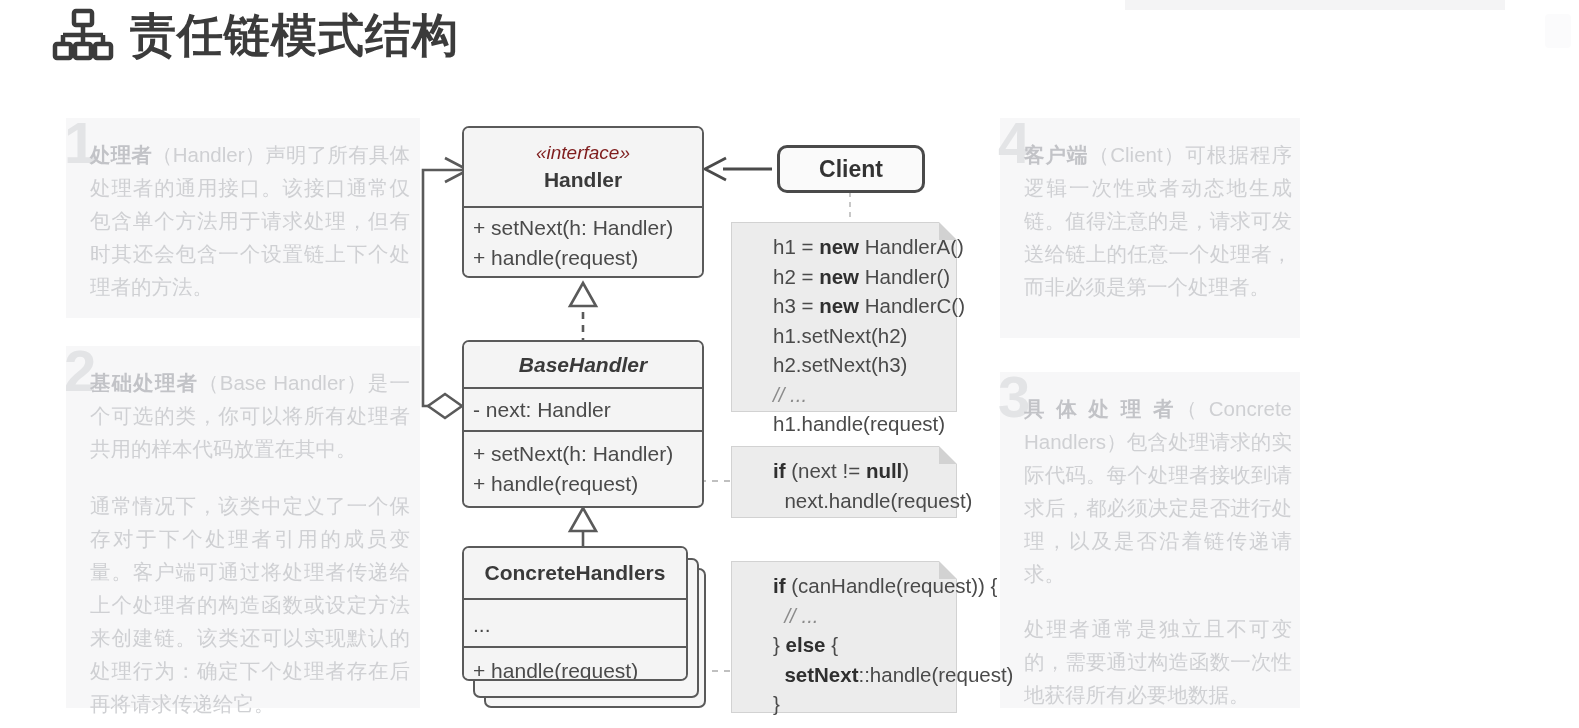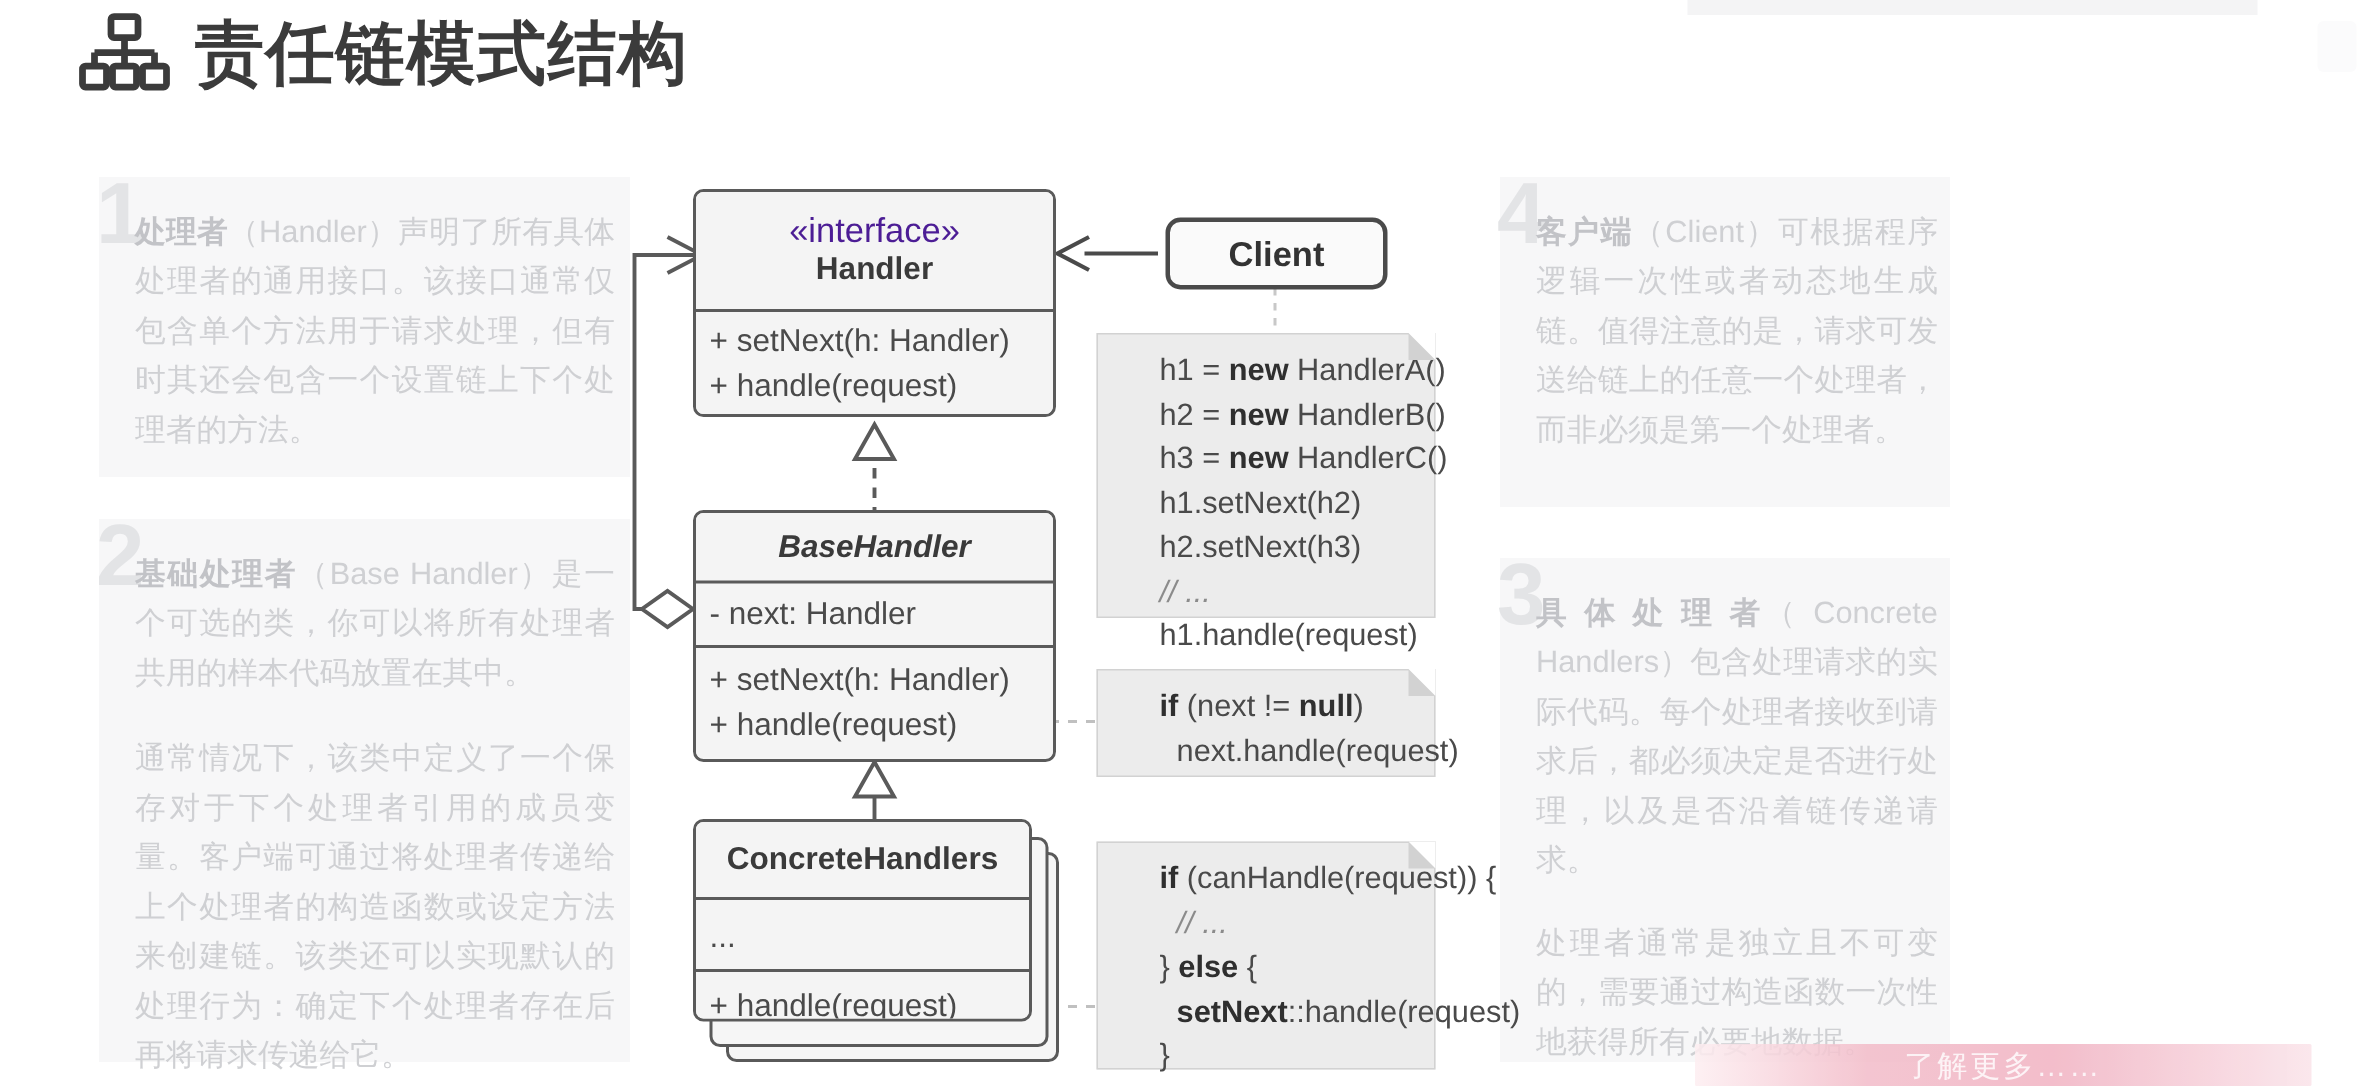--- a/index.html
+++ b/index.html
@@ -63,21 +63,21 @@
   }
   .uml .sect{
     box-sizing:border-box;
     background:#f4f4f4;
   }
   .uml .sect + .sect{border-top:2.5px solid #5a5a5a;}
   .uml .hdr{
     text-align:center;color:#3d3d3d;
     display:flex;flex-direction:column;align-items:center;justify-content:center;
   }
-  .stereo{font-size:23px;color:#4c1d95;line-height:26px;}
+  .stereo{font-size:19px;color:#7f1d1d;line-height:26px;font-style:italic;}
   .clsname{font-size:21px;font-weight:bold;color:#3a3a3a;line-height:28px;}
   .clsname.ital{font-style:italic;}
   .member{
     font-size:21px;color:#4a4a4a;line-height:30px;
     padding-left:9px;white-space:nowrap;
   }
 
   
   .stackbox{
     position:absolute;
@@ -256,38 +256,35 @@
       <div class="member">+ handle(request)</div>
     </div>
   </div>
 
   <div class="clientbox" style="left:777px;top:145px;width:148px;height:48px;">
     <span>Client</span>
   </div>
 
   <div class="note" id="note-client" style="left:731px;top:222px;width:226px;height:190px;">
       <div class="ln"><span>h1 = </span><b>new</b><span> HandlerA()</span></div>
-      <div class="ln"><span>h2 = </span><b>new</b><span> HandlerB()</span></div>
+      <div class="ln"><span>h2 = </span><b>new</b><span> Handler()</span></div>
       <div class="ln"><span>h3 = </span><b>new</b><span> HandlerC()</span></div>
       <div class="ln"><span>h1.setNext(h2)</span></div>
       <div class="ln"><span>h2.setNext(h3)</span></div>
       <div class="ln"><i>// ...</i></div>
       <div class="ln"><span>h1.handle(request)</span></div>
     </div>
 
   <div class="note" id="note-base" style="left:731px;top:446px;width:226px;height:72px;">
       <div class="ln"><b>if</b><span> (next != </span><b>null</b><span>)</span></div>
       <div class="ln"><span>  next.handle(request)</span></div>
     </div>
 
   <div class="note" id="note-concrete" style="left:731px;top:561px;width:226px;height:152px;">
       <div class="ln"><b>if</b><span> (canHandle(request)) {</span></div>
       <div class="ln"><i>  // ...</i></div>
       <div class="ln"><span>} </span><b>else</b><span> {</span></div>
       <div class="ln"><span>  </span><b>setNext</b><span>::handle(request)</span></div>
       <div class="ln"><span>}</span></div>
     </div>
 
-  <div class="watermark">
-    <span>了解更多……</span>
-  </div>
 
 </div>
 
 </body></html>

